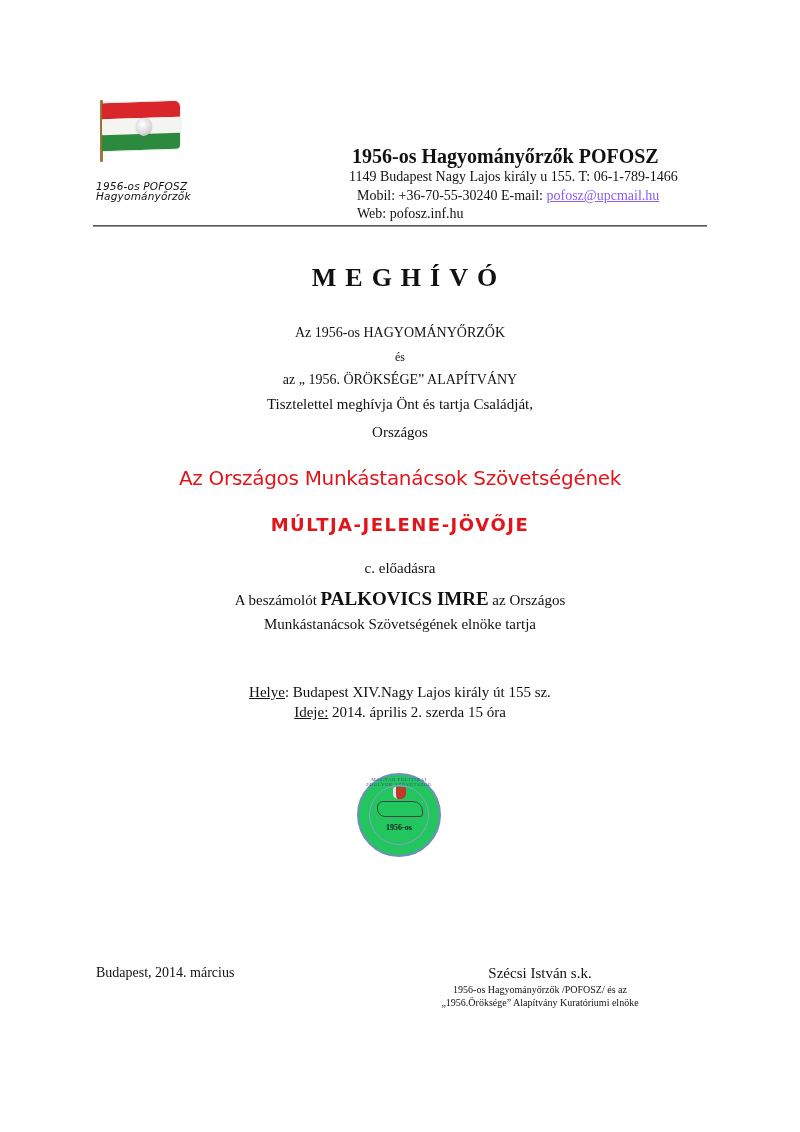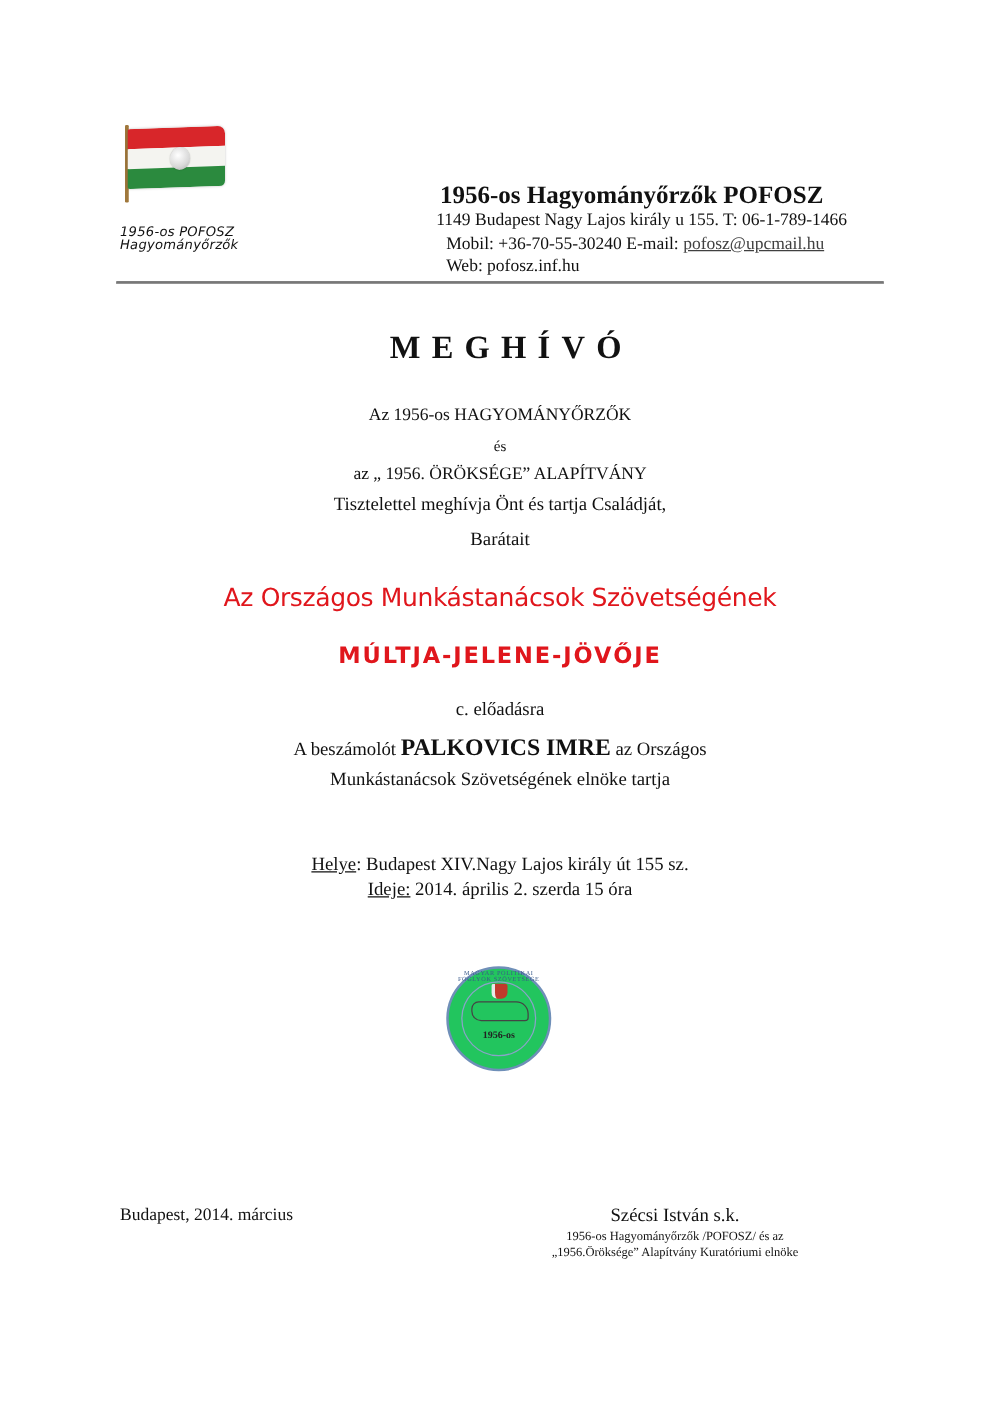--- a/index.html
+++ b/index.html
@@ -69,21 +69,21 @@
       font-weight: bold;
       white-space: nowrap;
     }
     .org-line {
       font-size: 14px;
       white-space: nowrap;
     }
     .addr { left: 349px; top: 169px; }
     .mobile { left: 357px; top: 188px; }
     .web { left: 357px; top: 206px; }
-    .email-link { color: #404040; text-decoration: underline; }
+    .email-link { color: #8b5cf6; text-decoration: underline; }
 
     .header-rule {
       left: 93px; top: 225px;
       width: 614px; height: 1px;
       background: #555555;
       border-bottom: 1px solid #9a9a9a;
     }
 
     
     .center {
@@ -206,21 +206,21 @@
   <span>Mobil: +36-70-55-30240 E-mail: </span><a class="email-link">pofosz@upcmail.hu</a>
 </div>
 <div class="abs org-line web">Web: pofosz.inf.hu</div>
 <div class="abs header-rule"></div>
 
 <div class="abs center title">MEGHÍVÓ</div>
 <div class="abs center line-s l1">Az 1956-os HAGYOMÁNYŐRZŐK</div>
 <div class="abs center l2">és</div>
 <div class="abs center line-s l3">az  „ 1956. ÖRÖKSÉGE” ALAPÍTVÁNY</div>
 <div class="abs center l4">Tisztelettel meghívja Önt és tartja Családját,</div>
-<div class="abs center l5">Barátait</div>
+<div class="abs center l5">Országos</div>
 
 <div class="abs center red-title r1">Az Országos Munkástanácsok Szövetségének</div>
 <div class="abs center red-title r2">MÚLTJA-JELENE-JÖVŐJE</div>
 
 <div class="abs center l6">c. előadásra</div>
 <div class="abs center l7">
   <span>A beszámolót </span><span class="speaker">PALKOVICS IMRE</span><span> az Országos</span>
 </div>
 <div class="abs center l8">Munkástanácsok Szövetségének elnöke tartja</div>
 

